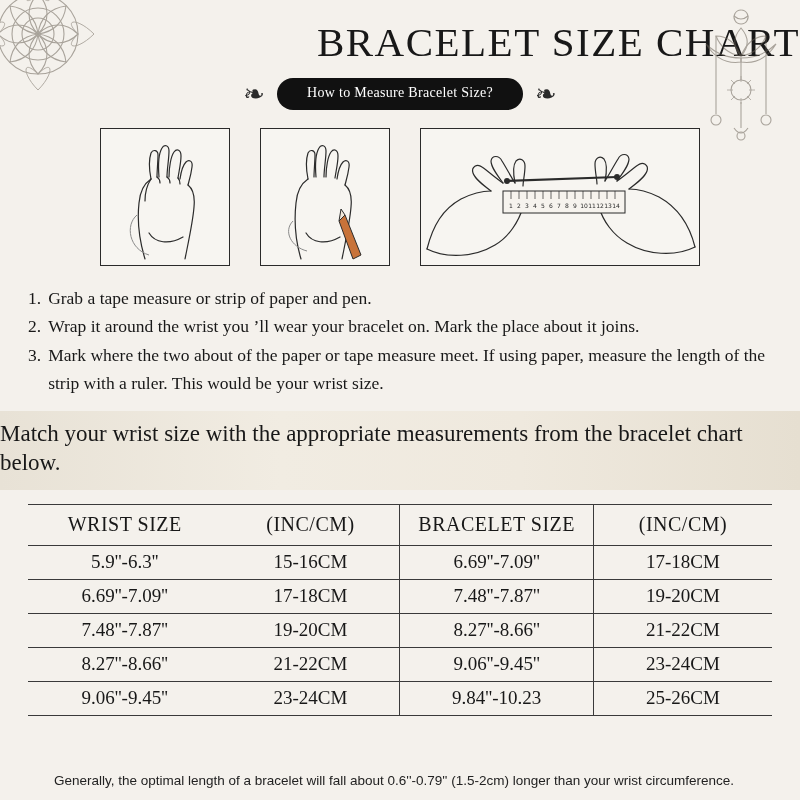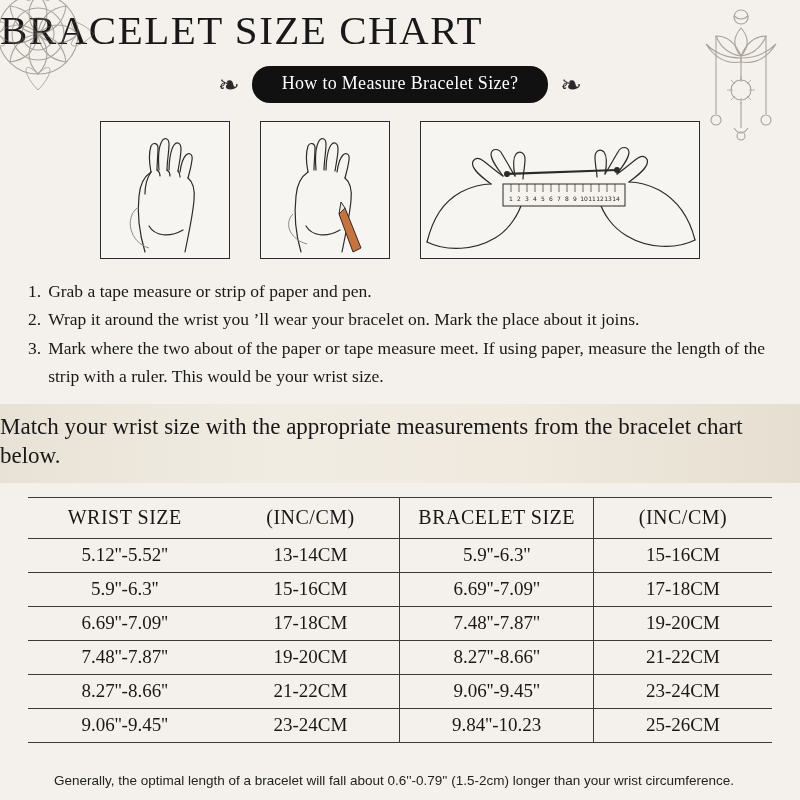--- a/index.html
+++ b/index.html
@@ -20,42 +20,42 @@
   .ornament {
     position: absolute;
     opacity: 0.55;
     pointer-events: none;
   }
   .ornament.left { left: -42px; top: -46px; }
   .ornament.right { right: 4px; top: 2px; }
 
   
   .title {
-    text-align: left;
+    text-align: right;
     font-size: 41px;
     letter-spacing: 1.5px;
     font-weight: 400;
-    margin: 6px 0 0 0;
+    margin: 18px 0 0 0;
     font-family: "Liberation Serif", serif;
   }
 
   
   .subtitle-row {
     display: flex;
     align-items: center;
     justify-content: center;
     gap: 12px;
     margin-top: 12px;
   }
   .pill {
     background: #111;
     color: #fff;
     border-radius: 18px;
     padding: 7px 30px 9px 30px;
-    font-size: 18px;
+    font-size: 14px;
     letter-spacing: .3px;
     font-family: "Liberation Serif", serif;
   }
   .flourish {
     font-size: 26px;
     color: #2a2a2a;
     line-height: 1;
     font-family: "DejaVu Sans", sans-serif;
   }
 
@@ -336,26 +336,20 @@
     <thead>
       <tr>
         <th class="colA">WRIST SIZE</th>
         <th class="colB">(INC/CM)</th>
         <th class="colC vsep">BRACELET SIZE</th>
         <th class="colD vsep">(INC/CM)</th>
       </tr>
     </thead>
     <tbody>
       <tr>
-        <td>5.12''-5.52''</td>
-        <td>13-14CM</td>
-        <td class="vsep">5.9''-6.3''</td>
-        <td class="vsep">15-16CM</td>
-      </tr>
-      <tr>
         <td>5.9''-6.3''</td>
         <td>15-16CM</td>
         <td class="vsep">6.69''-7.09''</td>
         <td class="vsep">17-18CM</td>
       </tr>
       <tr>
         <td>6.69''-7.09''</td>
         <td>17-18CM</td>
         <td class="vsep">7.48''-7.87''</td>
         <td class="vsep">19-20CM</td>

